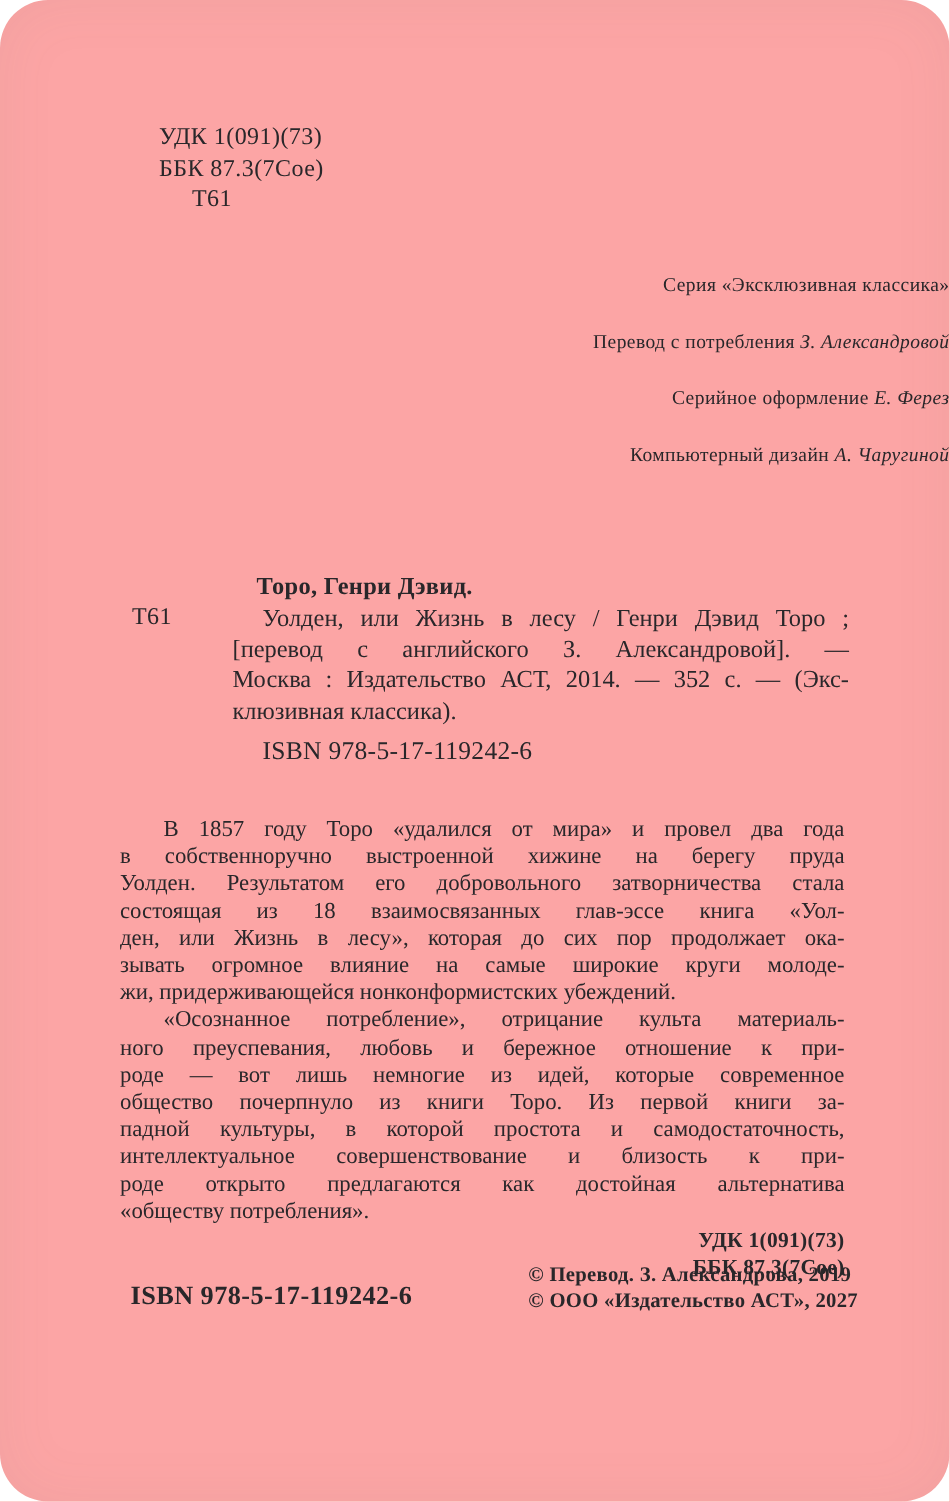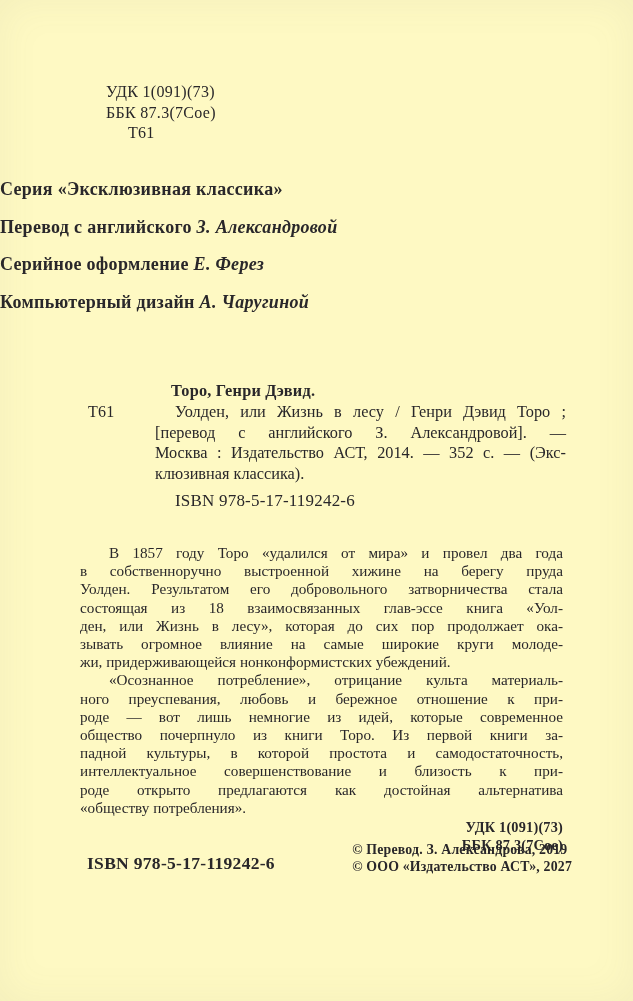--- a/index.html
+++ b/index.html
@@ -1,50 +1,50 @@
 <!DOCTYPE html>
 <html><head>
 <meta charset="utf-8">
 <style>
   html, body { margin: 0; padding: 0; }
   .page {
     position: relative;
     width: 633px;
     height: 1001px;
-    background: #fef9c3;
+    background: #fca5a5;
     color: #29272a;
     font-family: "Liberation Serif", "DejaVu Serif", serif;
     overflow: hidden;
     box-shadow: inset 0 0 40px rgba(120,115,105,0.08);
+    border-radius: 32px;
   }
 
   
   .udc-block {
     position: absolute;
     left: 106px;
     top: 82px;
     font-size: 16px;
     line-height: 20.5px;
     letter-spacing: 0.3px;
     white-space: nowrap;
   }
   .udc-block .code { padding-left: 22px; }
 
   
   .series-block {
     position: absolute;
     left: 0;
     top: 171px;
     width: 633px;
-    text-align: left;
-    font-size: 18px;
+    text-align: right;
+    font-size: 13px;
     line-height: 37.6px;
     letter-spacing: 0.3px;
     white-space: nowrap;
-    font-weight: bold;
   }
 
   
   .bib-code {
     position: absolute;
     left: 88px;
     top: 403px;
     font-size: 16px;
     letter-spacing: 0.3px;
   }
@@ -121,21 +121,21 @@
 <div class="page">
 
   <div class="udc-block">
     <div>УДК 1(091)(73)</div>
     <div>ББК 87.3(7Сое)</div>
     <div class="code">Т61</div>
   </div>
 
   <div class="series-block">
     <div class="series-line"><span>Серия «Эксклюзивная классика»</span><i></i></div>
-    <div class="series-line"><span>Перевод с английского </span><i>З. Александровой</i></div>
+    <div class="series-line"><span>Перевод с потребления </span><i>З. Александровой</i></div>
     <div class="series-line"><span>Серийное оформление </span><i>Е. Ферез</i></div>
     <div class="series-line"><span>Компьютерный дизайн </span><i>А. Чаругиной</i></div>
   </div>
 
   <div class="bib-code">Т61</div>
 
   <div class="bib-block">
     <div class="bib-author">Торо, Генри Дэвид.</div>
     <div class="bib-para">
         <div class="jline">Уолден, или Жизнь в лесу / Генри Дэвид Торо ;</div>

